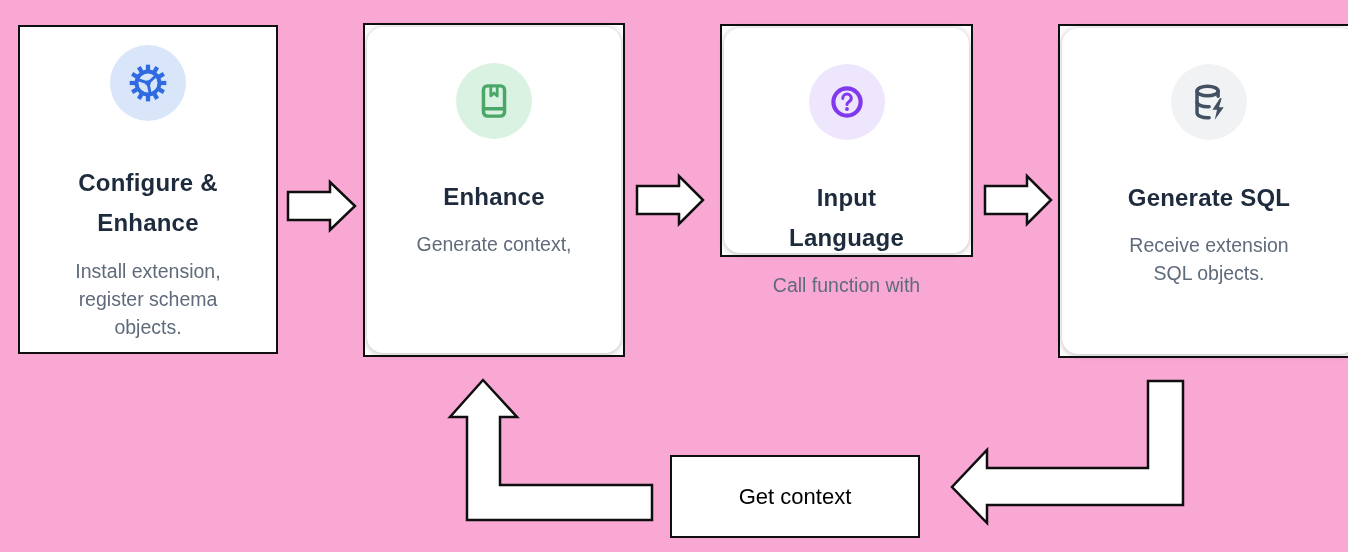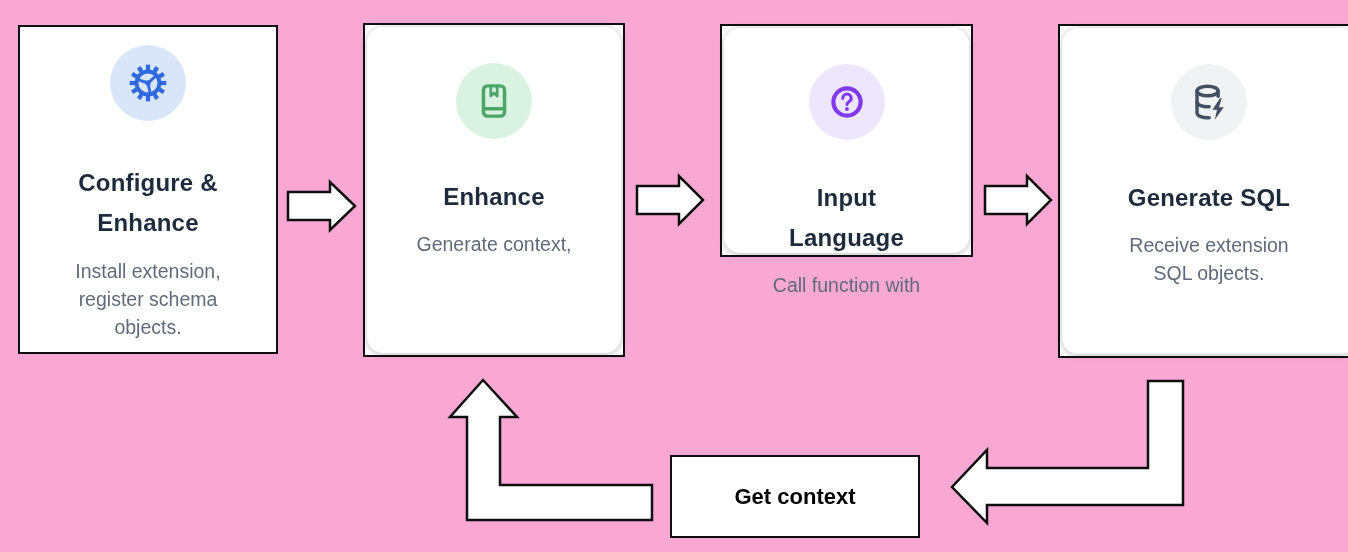--- a/index.html
+++ b/index.html
@@ -40,21 +40,21 @@
 
   
   .arrows { position:absolute; left:0; top:0; pointer-events:none; }
   .arrows polygon { fill:#ffffff; stroke:#0f0f0f; stroke-width:2.5; stroke-linejoin:miter; }
 
   
   .loop-box {
     position:absolute; left:670px; top:455px; width:250px; height:83px;
     border:2.5px solid #0f0f0f; box-sizing:border-box; background:#fff;
     display:flex; align-items:center; justify-content:center;
-    font-size:22px; font-weight:bold; color:#000;
+    font-size:22px; font-weight:normal; color:#000;
   }
 </style>
 </head>
 <body>
 
 <div class="canvas">
 
   <div class="card card1 card--flat" style="--icon-bg: #d9e6fa; --icon-color: #2f6ae0;">
     <div class="inner">
       <div class="icon-circle">

